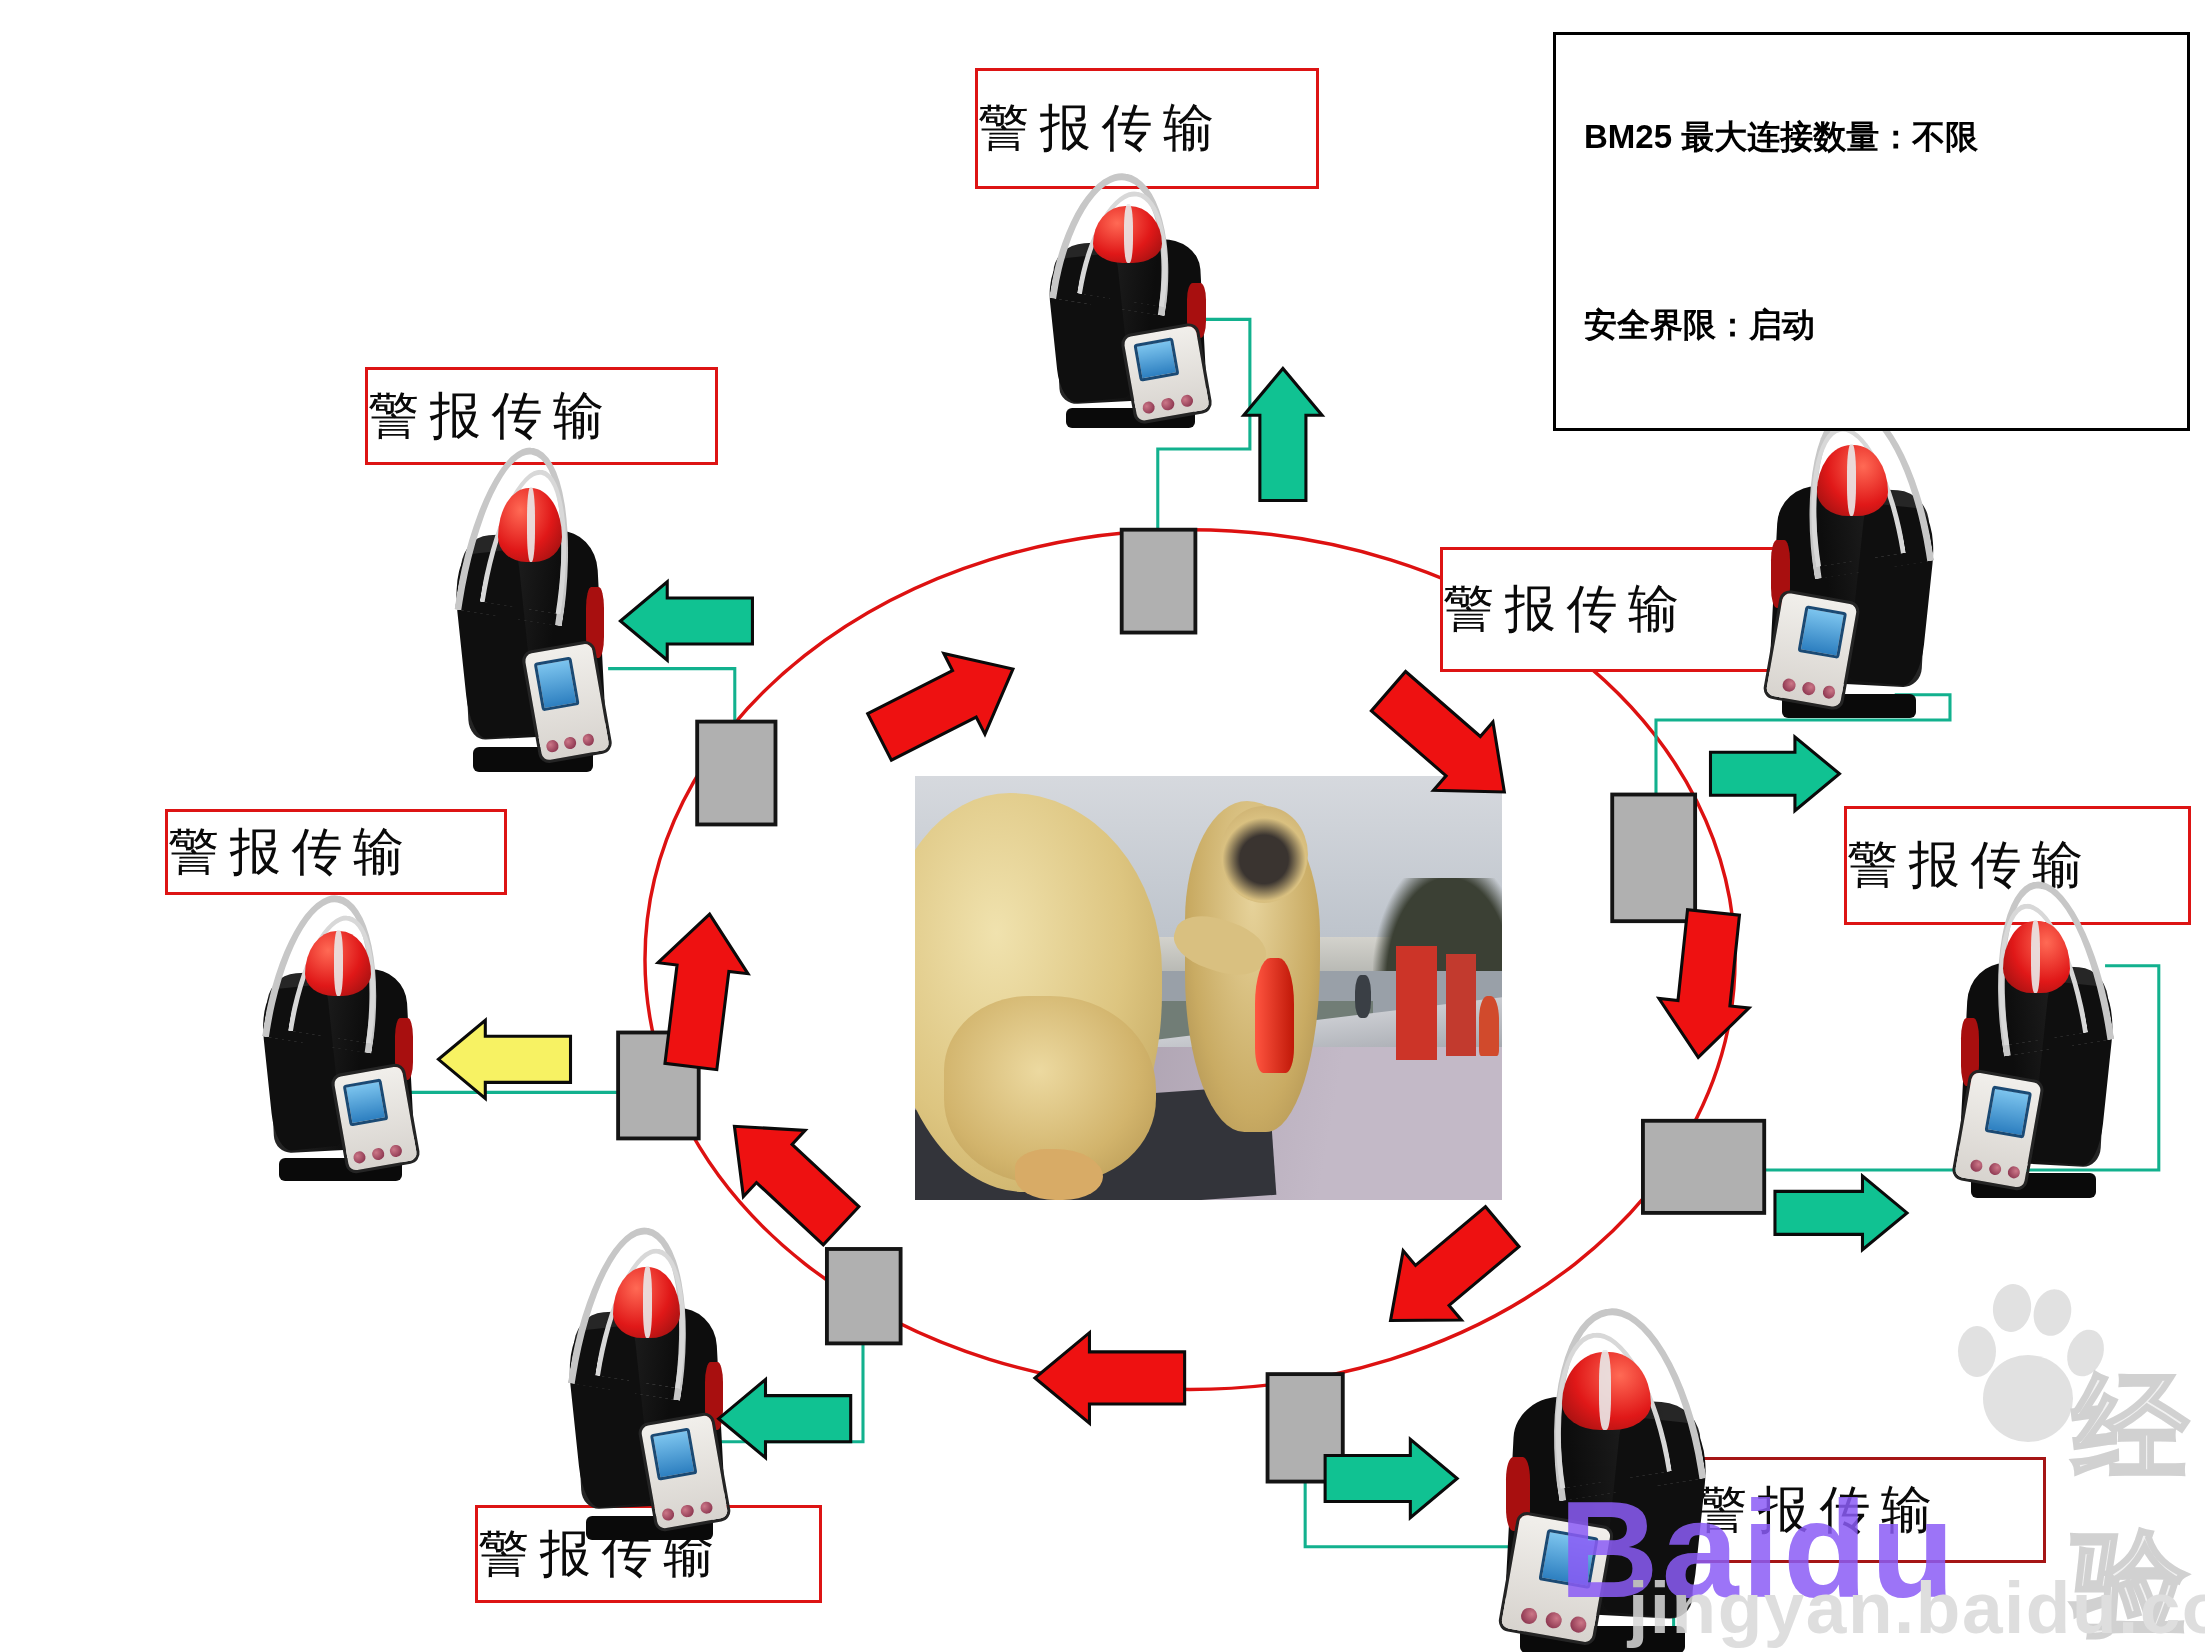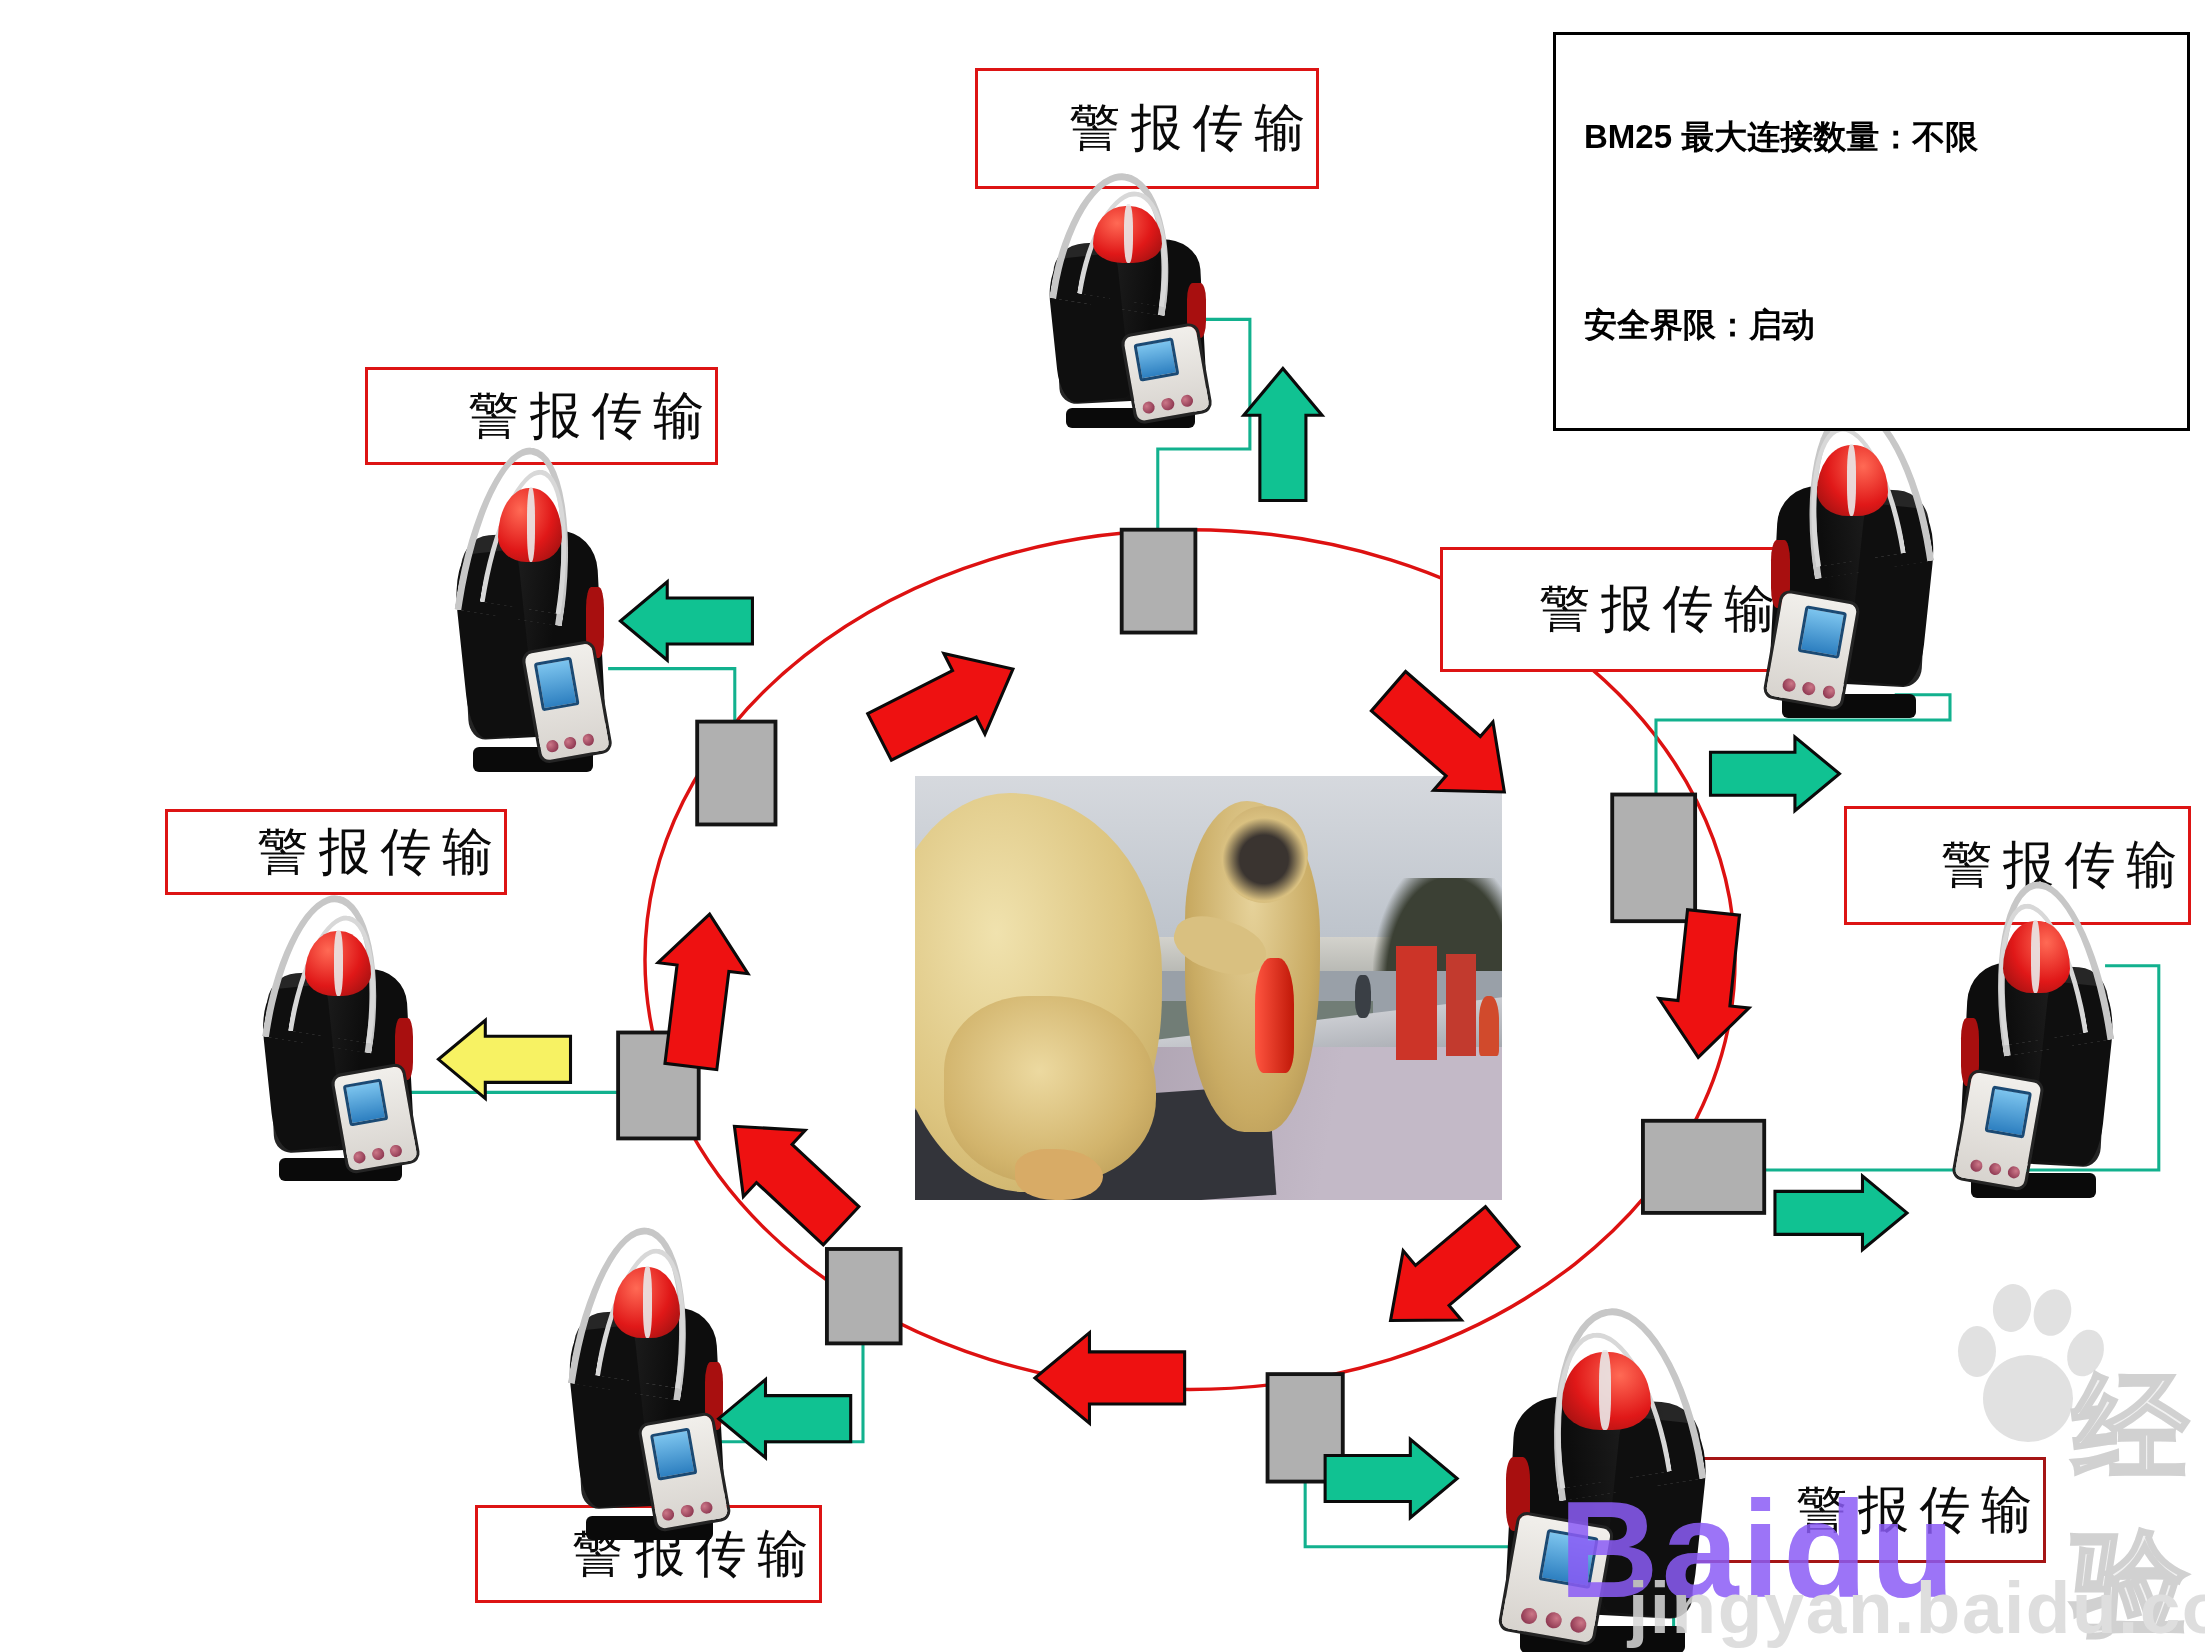--- a/index.html
+++ b/index.html
@@ -17,21 +17,21 @@
   
   #info-panel{position:absolute;left:1553px;top:32px;width:637px;height:399px;z-index:6;
     background:#fff;border:3.1px solid #000;box-sizing:border-box;
     display:flex;flex-direction:column;justify-content:space-around;padding:7.7px 0 7.7px 28px;}
   .info-line{font-size:33px;color:#000;white-space:nowrap;
     font-family:"Liberation Sans","DejaVu Sans",sans-serif;font-weight:bold;}
   .info-line .pre{font-family:"Liberation Serif","DejaVu Serif",serif;}
 
   
   .alarm-label{position:absolute;z-index:2;background:#fff;box-sizing:border-box;
-    display:flex;align-items:center;justify-content:flex-end;}
+    display:flex;align-items:center;justify-content:flex-start;}
   .alarm-label span{font-family:"Liberation Serif","DejaVu Serif",serif;
     font-size:51px;color:#0a0a0a;letter-spacing:10.7px;white-space:nowrap;}
 
   
   .device{position:absolute;z-index:3;}
   .device.flip{transform:scaleX(-1);}
   .device i{position:absolute;display:block;}
   .dv-handle{left:4%;top:0;width:74%;height:54%;border:7.7px solid #c7c7c7;border-bottom:none;
     border-radius:48% 52% 0 0/95% 100% 0 0;transform:rotate(9deg);box-sizing:border-box;}
   .dv-handle2{left:20%;top:7%;width:56%;height:44%;border:5.4px solid #d8d8d8;border-bottom:none;

